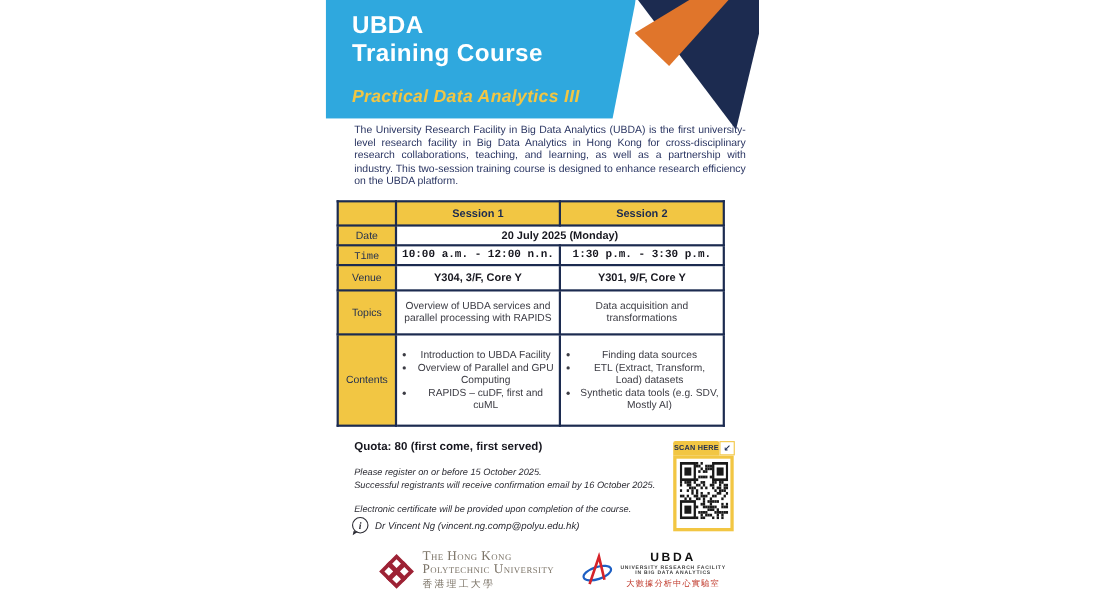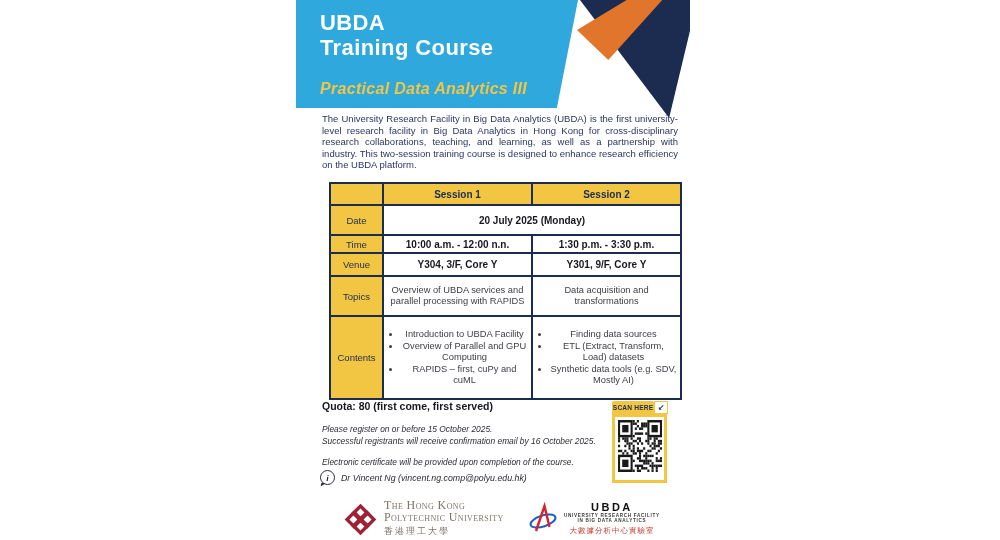--- a/index.html
+++ b/index.html
@@ -21,26 +21,26 @@
   .hdr-title{position:absolute;left:320px;top:10px;margin:0;color:#fff;
     font-size:22px;line-height:25px;font-weight:bold;letter-spacing:.4px;}
   .hdr-sub{position:absolute;left:320px;top:80px;margin:0;color:#F2C643;
     font-size:16px;font-weight:bold;font-style:italic;letter-spacing:.3px;}
 
   
   .intro{position:absolute;left:322px;top:113px;width:356px;margin:0;
     font-size:9.5px;line-height:11.6px;color:#2A3562;text-align:justify;font-weight:500;}
 
   
-  table.sched{position:absolute;left:329px;top:182px;width:351px;border-collapse:collapse;table-layout:fixed;}
+  table.sched{position:absolute;left:306px;top:182px;width:351px;border-collapse:collapse;table-layout:fixed;}
   table.sched th,table.sched td{border:2px solid #1C2B50;padding:1px 3px;text-align:center;vertical-align:middle;}
   table.sched th.ylw{background:#F2C643;color:#1C2B50;font-weight:normal;font-size:9.5px;}
   table.sched tr.hd th{background:#F2C643;color:#1C2B50;font-weight:bold;font-size:10px;height:18px;}
   table.sched .val{font-weight:bold;font-size:10px;color:#17171F;}
-  tr.r-date{height:30px;margin-top:32px;} tr.r-time{height:18px;} tr.r-venue{height:23px;}
+  tr.r-date{height:18px;margin-top:32px;} tr.r-time{height:18px;font-family:Liberation Mono, monospace;} tr.r-venue{height:23px;}
   tr.r-topics{height:40px;} tr.r-contents{height:83px;}
   td.topic{font-size:9.3px;line-height:11px;color:#3C3C44;padding:2px 8px;}
   td.contents{padding:2px 2px 2px 6px;}
   td.contents ul{margin:0;padding-left:14px;text-align:center;font-size:9.3px;line-height:11px;color:#3C3C44;}
   td.contents li{margin:1px 0;}
 
   
   .quota{position:absolute;left:322px;top:400px;margin:0;font-size:10.5px;font-weight:bold;color:#17171F;}
   .note{position:absolute;margin:0;font-size:8.4px;font-style:italic;color:#2B2B33;white-space:nowrap;}
   .reg1{left:322px;top:424px;}
@@ -120,21 +120,21 @@
       <th class="ylw">Topics</th>
       <td class="topic">Overview of UBDA services and parallel processing with RAPIDS</td>
       <td class="topic">Data acquisition and transformations</td>
     </tr>
     <tr class="r-contents">
       <th class="ylw">Contents</th>
       <td class="contents">
         <ul>
           <li>Introduction to UBDA Facility</li>
           <li>Overview of Parallel and GPU Computing</li>
-          <li>RAPIDS – first, cuPy and cuML</li>
+          <li>RAPIDS – cuDF, first and cuML</li>
         </ul>
       </td>
       <td class="contents">
         <ul>
           <li>Finding data sources</li>
           <li>ETL (Extract, Transform, Load) datasets</li>
           <li>Synthetic data tools (e.g. SDV, Mostly AI)</li>
         </ul>
       </td>
     </tr>

